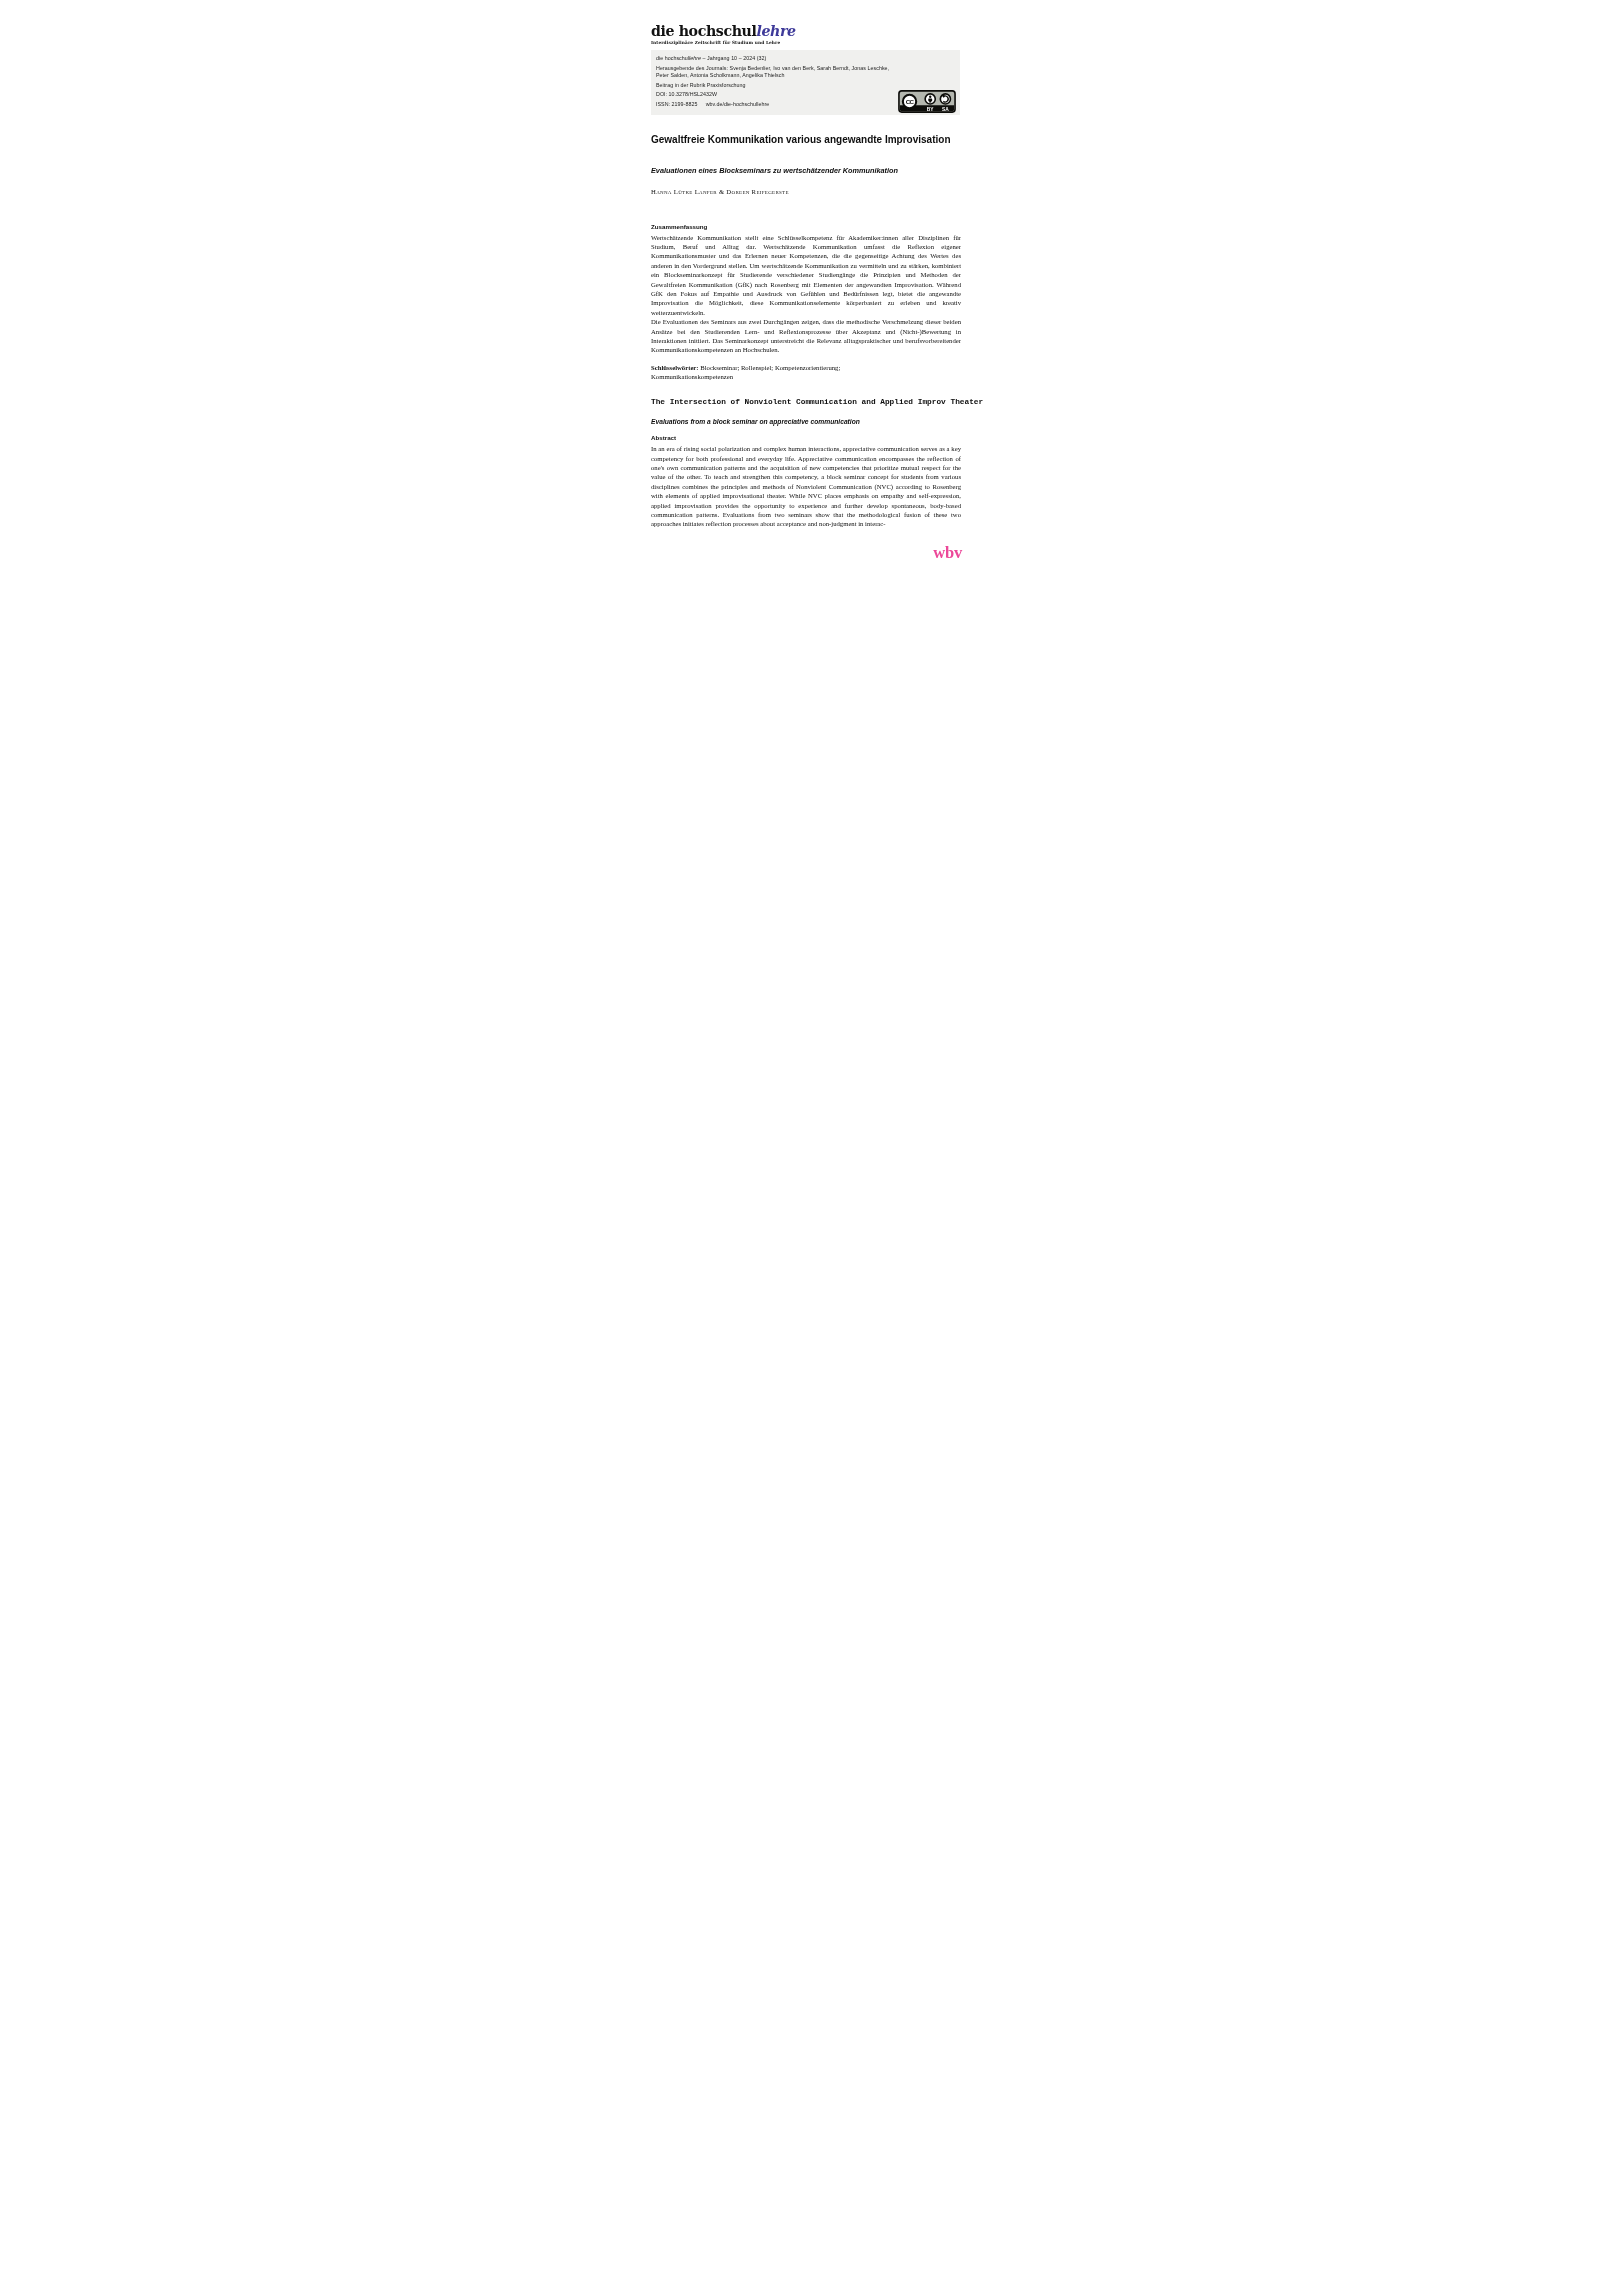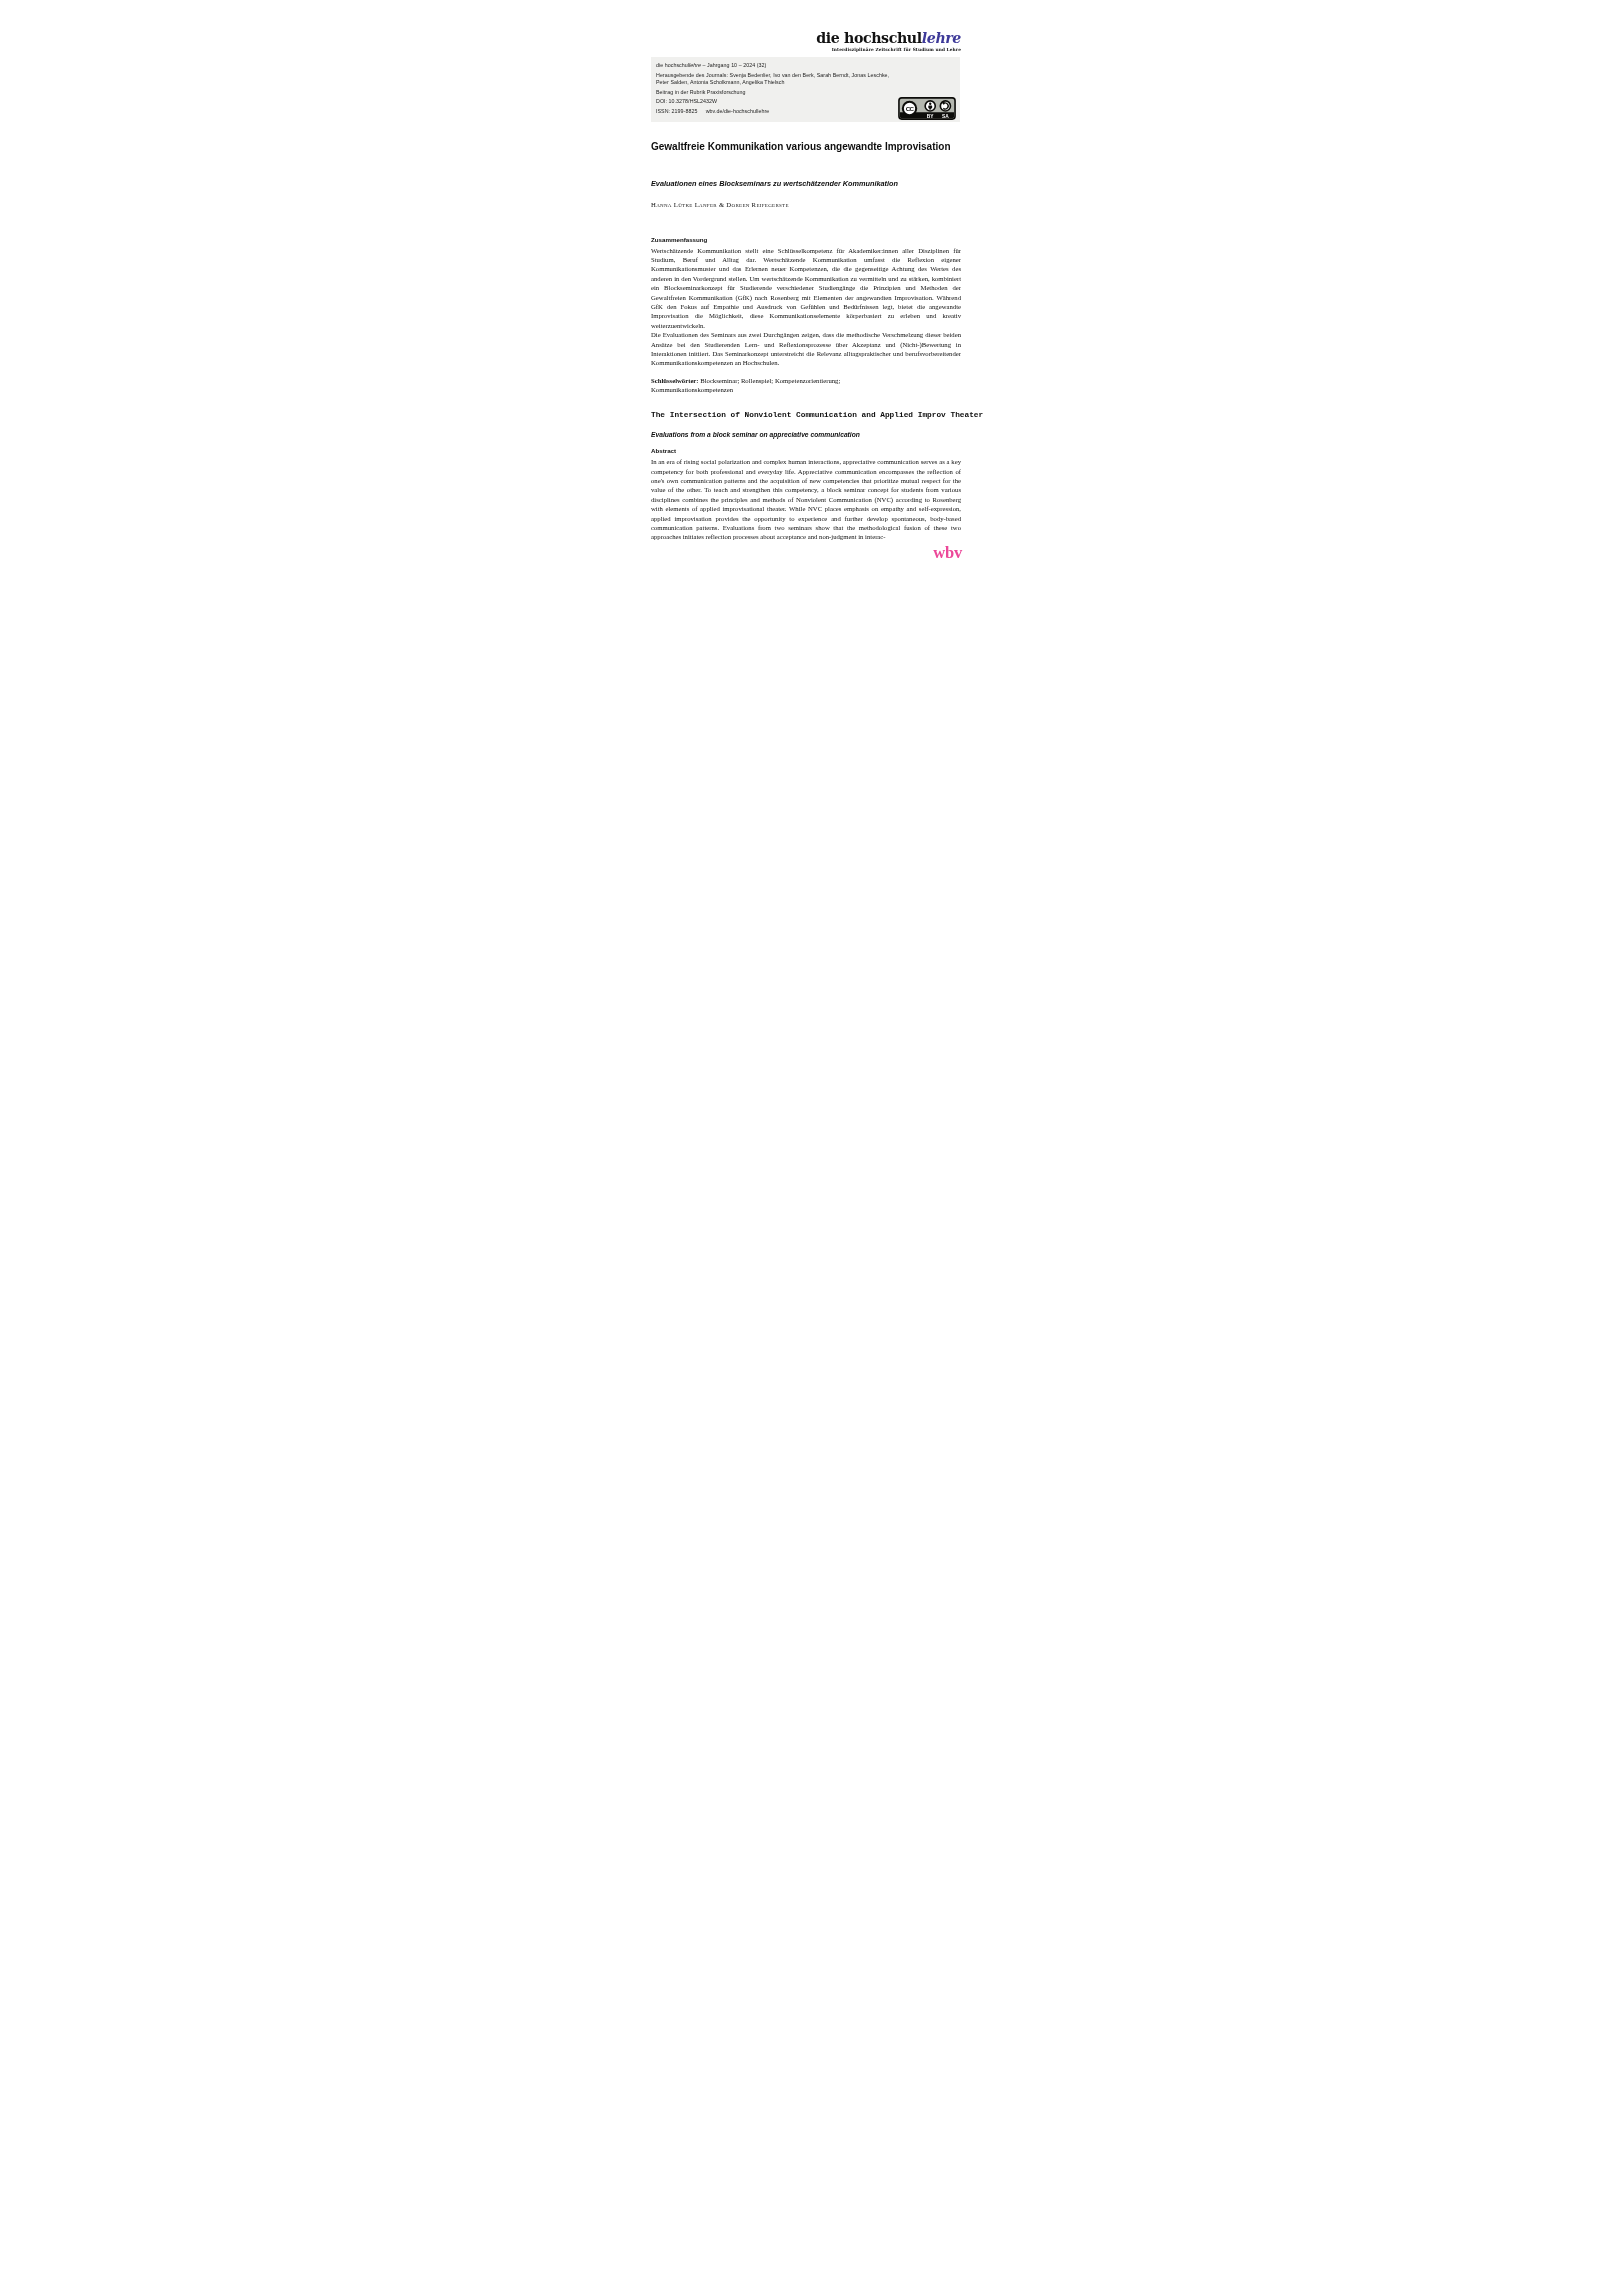--- a/index.html
+++ b/index.html
@@ -8,21 +8,21 @@
     width:406px;height:574px;
     margin:0 auto;
     background:#ffffff;
     font-family:"Liberation Serif", serif;
     color:#111;
     overflow:hidden;
   }
   .content{margin-left:43px;width:310px;}
 
   
-  .masthead{padding-top:31px;text-align:right;}
+  .masthead{padding-top:24px;}
   .logo{
     font-family:"DejaVu Serif", serif;
     font-weight:700;
     font-size:14.2px;
     letter-spacing:-0.4px;
     line-height:1.05;
     color:#121212;
     white-space:nowrap;
   }
   .logo .accent{font-style:italic;}
@@ -61,21 +61,21 @@
   .title-de{
     margin-top:19px;
     font-family:"Liberation Sans", sans-serif;
     font-weight:700;
     font-size:10px;
     line-height:12px;
     white-space:nowrap;
     color:#0f0f0f;
   }
   .subtitle-de{
-    margin-top:26px;
+    margin-top:20px;
     font-family:"Liberation Sans", sans-serif;
     font-weight:700;
     font-style:italic;
     font-size:7.3px;
     line-height:9.2px;
     color:#0f0f0f;
   }
   .authors{
     margin-top:12px;
     font-variant:small-caps;

